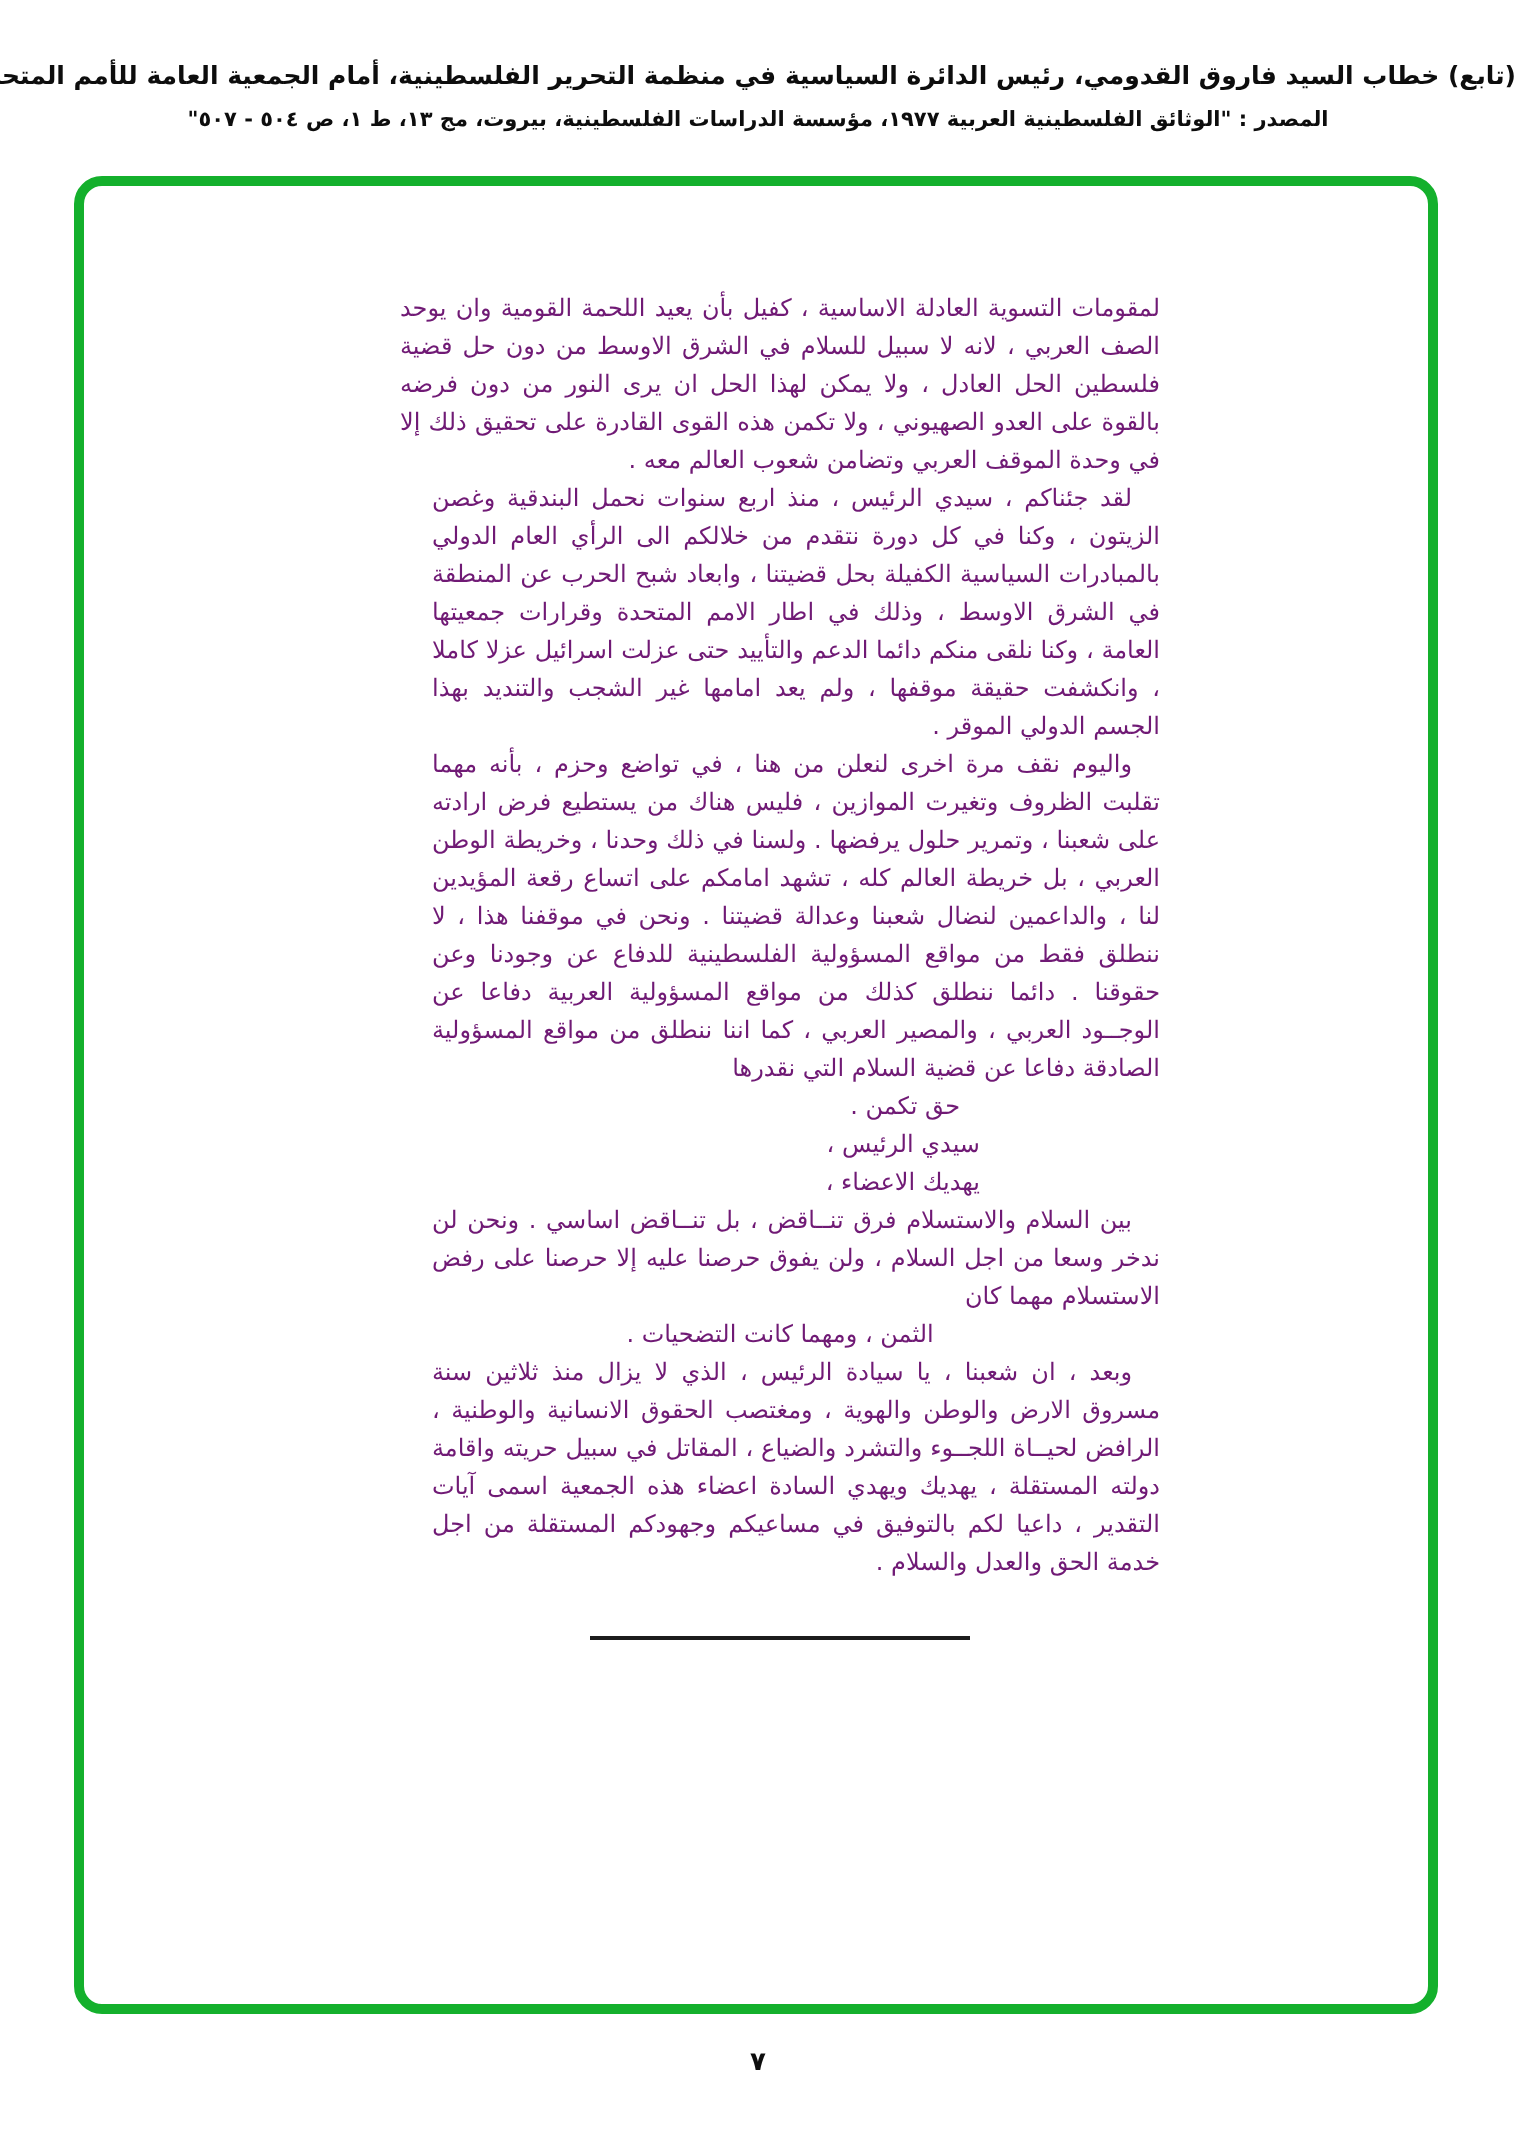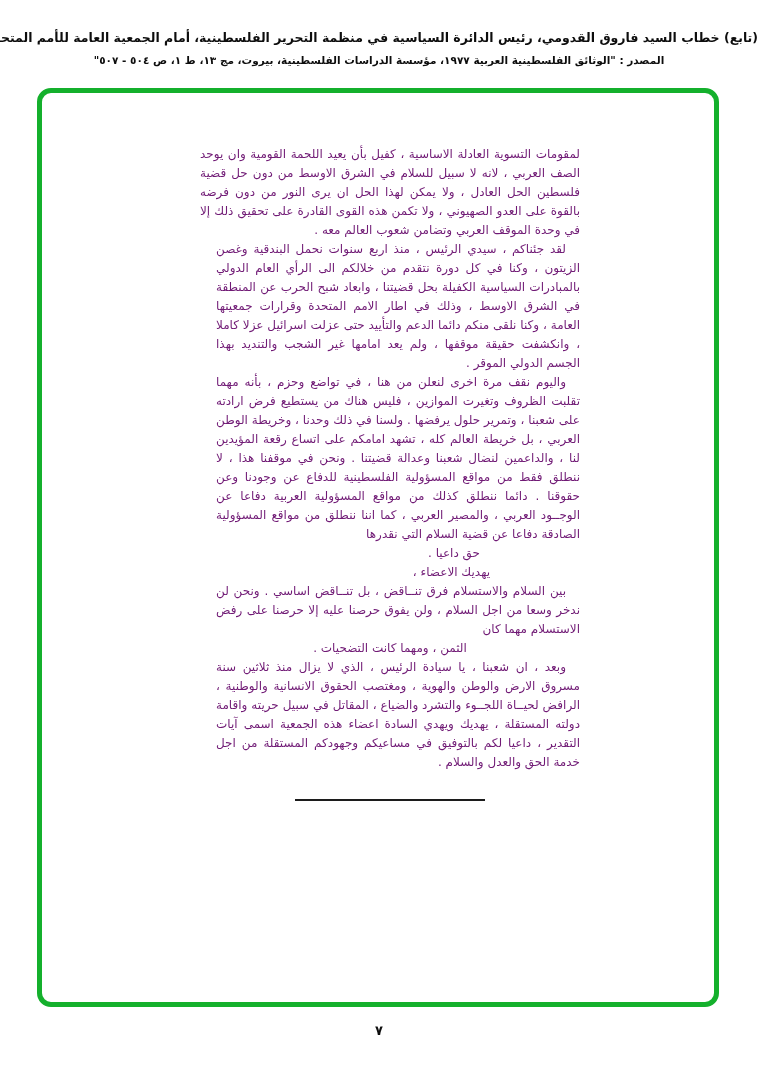--- a/index.html
+++ b/index.html
@@ -101,22 +101,23 @@
 
   <div class="scan-frame">
     <div class="text-column">
 
       <p class="para">لمقومات التسوية العادلة الاساسية ، كفيل بأن يعيد اللحمة القومية وان يوحد الصف العربي ، لانه لا سبيل للسلام في الشرق الاوسط من دون حل قضية فلسطين الحل العادل ، ولا يمكن لهذا الحل ان يرى النور من دون فرضه بالقوة على العدو الصهيوني ، ولا تكمن هذه القوى القادرة على تحقيق ذلك إلا في وحدة الموقف العربي وتضامن شعوب العالم معه .</p>
 
       <p class="para indent">لقد جئناكم ، سيدي الرئيس ، منذ اربع سنوات نحمل البندقية وغصن الزيتون ، وكنا في كل دورة نتقدم من خلالكم الى الرأي العام الدولي بالمبادرات السياسية الكفيلة بحل قضيتنا ، وابعاد شبح الحرب عن المنطقة في الشرق الاوسط ، وذلك في اطار الامم المتحدة وقرارات جمعيتها العامة ، وكنا نلقى منكم دائما الدعم والتأييد حتى عزلت اسرائيل عزلا كاملا ، وانكشفت حقيقة موقفها ، ولم يعد امامها غير الشجب والتنديد بهذا الجسم الدولي الموقر .</p>
 
       <p class="para indent">واليوم نقف مرة اخرى لنعلن من هنا ، في تواضع وحزم ، بأنه مهما تقلبت الظروف وتغيرت الموازين ، فليس هناك من يستطيع فرض ارادته على شعبنا ، وتمرير حلول يرفضها . ولسنا في ذلك وحدنا ، وخريطة الوطن العربي ، بل خريطة العالم كله ، تشهد امامكم على اتساع رقعة المؤيدين لنا ، والداعمين لنضال شعبنا وعدالة قضيتنا . ونحن في موقفنا هذا ، لا ننطلق فقط من مواقع المسؤولية الفلسطينية للدفاع عن وجودنا وعن حقوقنا . دائما ننطلق كذلك من مواقع المسؤولية العربية دفاعا عن الوجــود العربي ، والمصير العربي ، كما اننا ننطلق من مواقع المسؤولية الصادقة دفاعا عن قضية السلام التي نقدرها</p>
 
-      <p class="line mid-indent">حق داعيا .</p>
+      <p class="line mid-indent">حق تكمن .</p>
 
+      <p class="line salutation">سيدي الرئيس ،</p>
 
       <p class="line salutation">يهديك الاعضاء ،</p>
 
       <p class="para indent">بين السلام والاستسلام فرق تنــاقض ، بل تنــاقض اساسي . ونحن لن ندخر وسعا من اجل السلام ، ولن يفوق حرصنا عليه إلا حرصنا على رفض الاستسلام مهما كان</p>
 
       <p class="line flush-left">الثمن ، ومهما كانت التضحيات .</p>
 
       <p class="para indent">وبعد ، ان شعبنا ، يا سيادة الرئيس ، الذي لا يزال منذ ثلاثين سنة مسروق الارض والوطن والهوية ، ومغتصب الحقوق الانسانية والوطنية ، الرافض لحيــاة اللجــوء والتشرد والضياع ، المقاتل في سبيل حريته واقامة دولته المستقلة ، يهديك ويهدي السادة اعضاء هذه الجمعية اسمى آيات التقدير ، داعيا لكم بالتوفيق في مساعيكم وجهودكم المستقلة من اجل خدمة الحق والعدل والسلام .</p>
 
 

